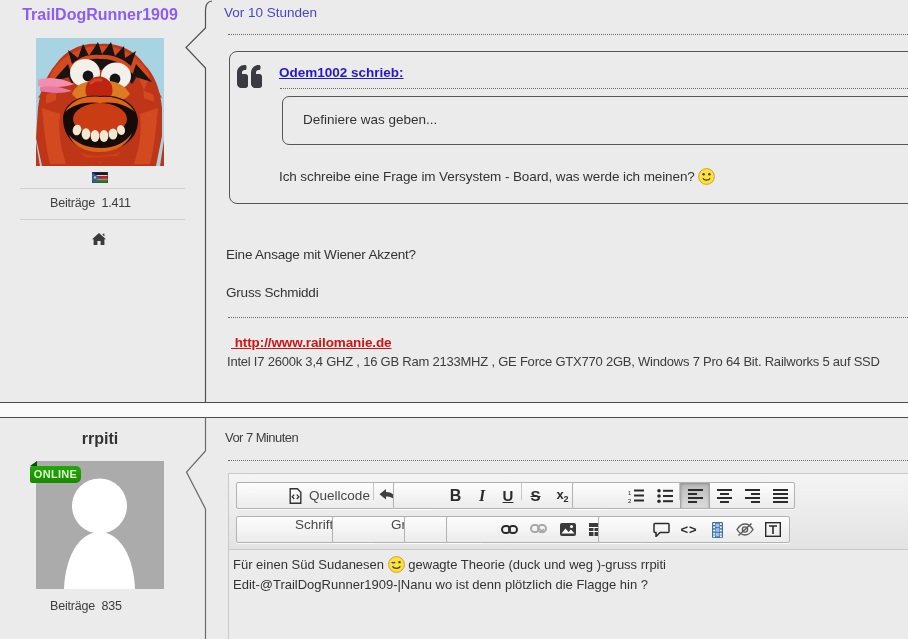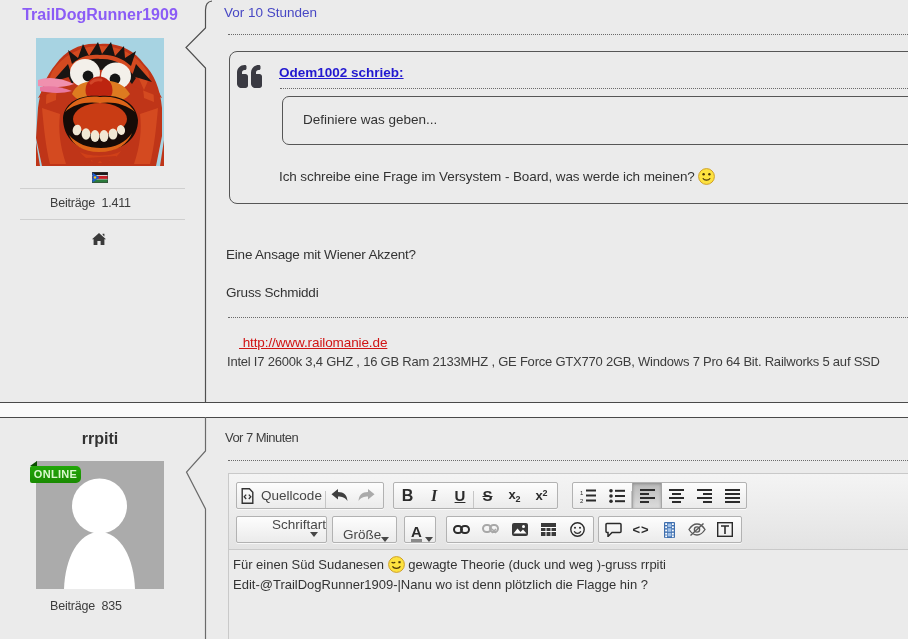--- a/index.html
+++ b/index.html
@@ -2,22 +2,22 @@
 <html><head>
 <meta charset="utf-8">
 <style>
 html,body{margin:0;padding:0;}
 body{width:908px;height:639px;overflow:hidden;background:#ebebeb;
   font-family:"Liberation Sans", sans-serif;color:#333;}
 #page{position:relative;width:908px;height:639px;overflow:hidden;}
 .abs{position:absolute;}
 .dotted{border-top:1px dotted #6a6a6a;height:0;}
 .tg{position:absolute;height:25px;border:1px solid #b2b2b2;border-radius:2px;
-  background:linear-gradient(#fdfdfd,#ebebeb);display:flex;align-items:flex-end;
-  box-shadow:0 1px 0 rgba(255,255,255,.7);}
+  background:linear-gradient(#fdfdfd,#ebebeb);display:flex;align-items:flex-start;
+  box-shadow:0 1px 0 rgba(255,255,255,.7);padding-left:48px;}
 .tb{height:25px;display:flex;align-items:center;justify-content:center;}
 .bt{color:#2b2b2b;}
 .tsep{width:1px;height:17px;background:#c6c6c6;}
 .caret{width:0;height:0;border-left:4px solid transparent;border-right:4px solid transparent;border-top:5px solid #474747;display:inline-block;}
 .pressed{background:linear-gradient(#b9b9b9,#dcdcdc);border-left:1px solid #a6a6a6;border-right:1px solid #a6a6a6;box-shadow:inset 0 1px 3px rgba(0,0,0,.25);}
 </style>
 </head>
 <body>
 <div id="page">
 
@@ -111,21 +111,21 @@
 <div class="abs" style="left:279px;top:168px;font-size:13.5px;letter-spacing:-0.1px;color:#333;">Ich schreibe eine Frage im Versystem - Board, was werde ich meinen? <svg width="17" height="17" viewBox="0 0 17 17" style="vertical-align:-4px;">
         <circle cx="8.5" cy="8.5" r="7.9" fill="#fde23f" stroke="#cfa02a" stroke-width="1"></circle>
         <circle cx="5.6" cy="6.3" r="1.2" fill="#4a3508"></circle>
         <circle cx="11.4" cy="6.3" r="1.2" fill="#4a3508"></circle>
         <path d="M4.8,10.2 a4.4,4.4 0 0 0 7.4,0" fill="none" stroke="#4a3508" stroke-width="1.2"></path>
       </svg></div>
 
 <div class="abs" style="left:226px;top:247px;font-size:13.5px;letter-spacing:-0.2px;color:#333;">Eine Ansage mit Wiener Akzent?</div>
 <div class="abs" style="left:226px;top:285px;font-size:13.5px;letter-spacing:-0.2px;color:#333;">Gruss Schmiddi</div>
 <div class="abs dotted" style="left:228px;top:317px;width:680px;"></div>
-<div class="abs" style="left:231px;top:335px;font-size:13.5px;font-weight:normal;letter-spacing:-0.1px;color:#d01414;text-decoration:underline;margin-left:8px;">&nbsp;http://www.railomanie.de</div>
+<div class="abs" style="left:231px;top:335px;font-size:13.5px;font-weight:bold;letter-spacing:-0.1px;color:#d01414;text-decoration:underline;">&nbsp;http://www.railomanie.de</div>
 <div class="abs" style="left:227px;top:354px;font-size:13px;letter-spacing:-0.22px;color:#3c3c3c;white-space:nowrap;">Intel I7 2600k 3,4 GHZ , 16 GB Ram 2133MHZ , GE Force GTX770 2GB, Windows 7 Pro 64 Bit. Railworks 5 auf SSD</div>
 
 <div class="abs" style="left:0;top:430px;width:200px;text-align:center;font-size:16px;font-weight:bold;color:#333;">rrpiti</div>
 <div class="abs" id="avatar2" style="left:36px;top:461px;width:128px;height:128px;background:#ababab;overflow:hidden;">
 <svg width="128" height="128" viewBox="0 0 128 128">
         <g fill="#fff">
           <circle cx="63.5" cy="45" r="27.5"></circle>
           <path d="M28,128 C29,98 42,71 63.5,71 C85,71 98,98 99,128 Z"></path>
         </g>
       </svg></div>

